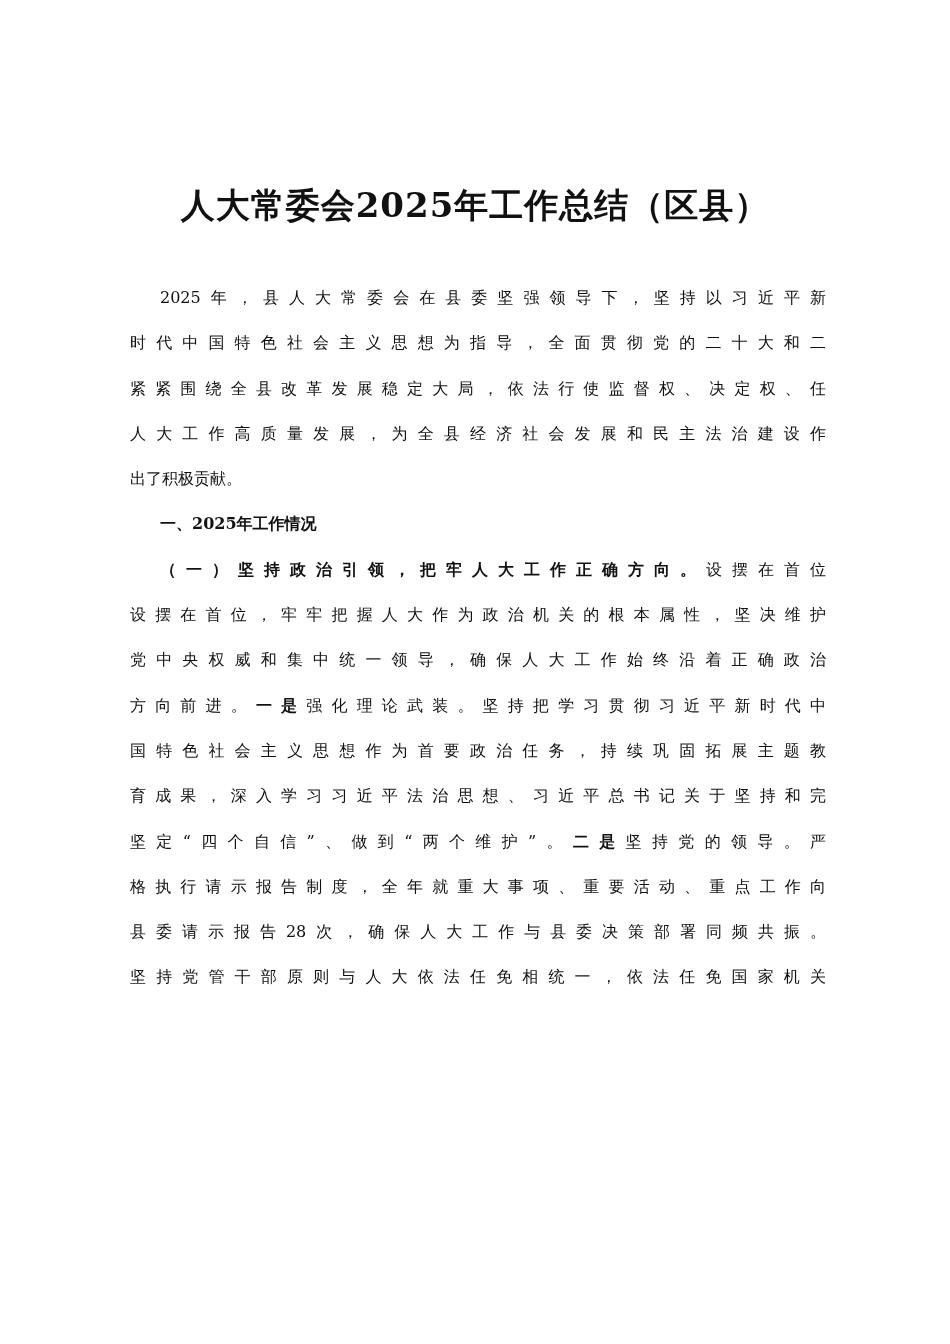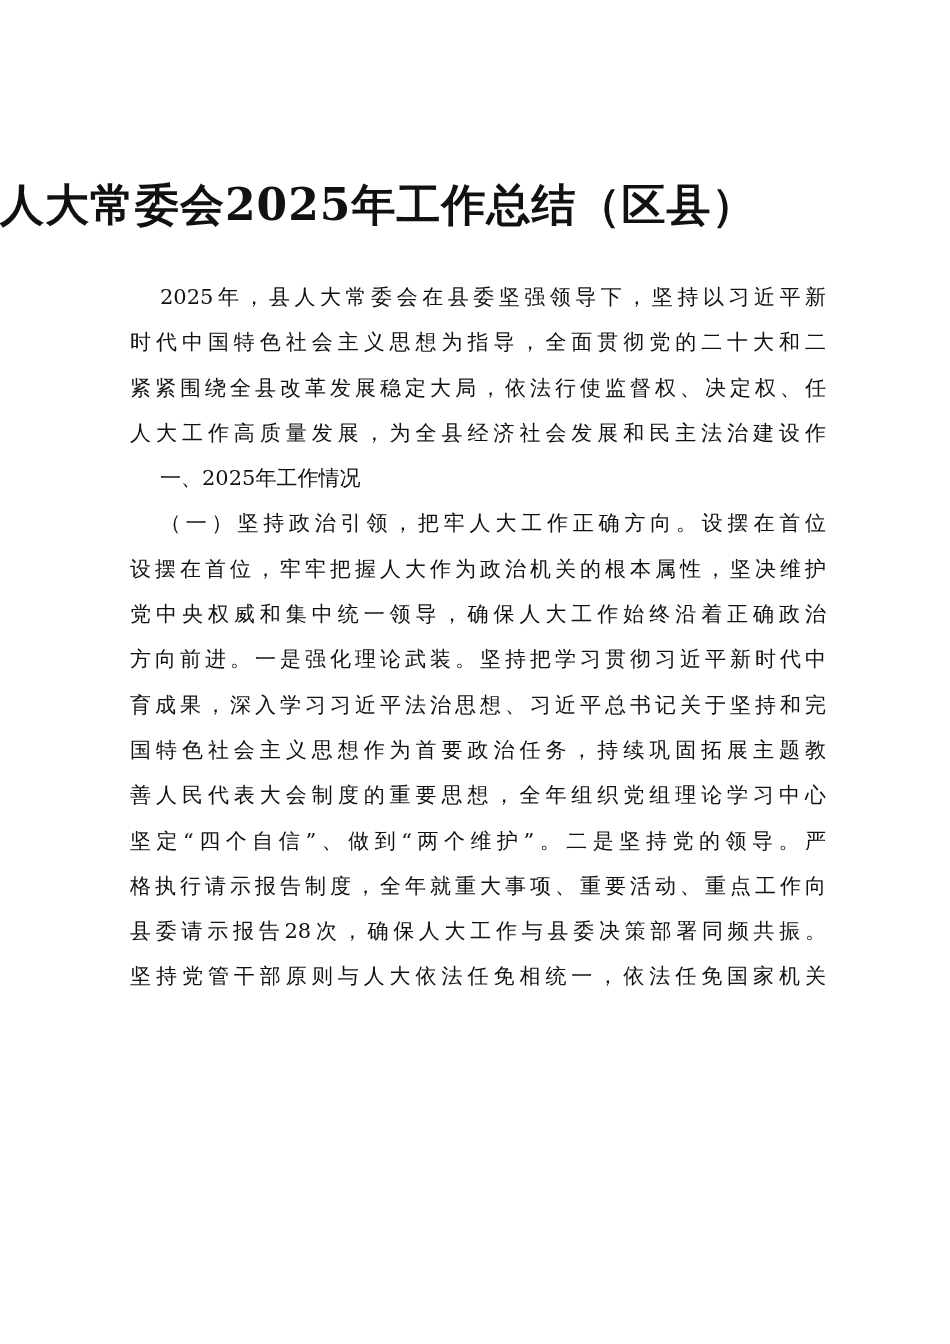--- a/index.html
+++ b/index.html
@@ -1,52 +1,52 @@
 <!DOCTYPE html>
 <html><head>
   <meta charset="utf-8">
   <style>
     html, body { margin: 0; padding: 0; background: #ffffff; }
     body { width: 950px; height: 1344px; position: relative; overflow: hidden;
            font-family: "DejaVu Serif", "Liberation Serif", serif; color: #111111; }
     .page { position: absolute; left: 0; top: 0; width: 950px; height: 1344px; background: #ffffff; }
-    .title { position: absolute; left: 0; width: 950px; top: 180px; text-align: left;
-             font-size: 44px; font-weight: bold; letter-spacing: 1px; line-height: 50px; }
+    .title { position: absolute; left: 0; width: 950px; top: 180px; text-align: center;
+             font-size: 34px; font-weight: bold; letter-spacing: 1px; line-height: 50px; }
     .body { position: absolute; left: 130px; width: 696px; top: 275px; }
-    .line { height: 45.3px; line-height: 45.3px; font-size: 21px; white-space: nowrap;
+    .line { height: 45.3px; line-height: 45.3px; font-size: 16px; white-space: nowrap;
             text-align: justify; text-align-last: justify; overflow: hidden; }
     .line.last { text-align-last: left; }
     .indent { padding-left: 30px; }
-    .b { font-weight: normal; }
+    .b { font-weight: bold; }
   </style>
 </head>
 <body>
 
 <div class="page">
   <div class="title">人大常委会2025年工作总结（区县）</div>
 
   <div class="body">
     <div class="line indent">2025年，县人大常委会在县委坚强领导下，坚持以习近平新</div>
     <div class="line">时代中国特色社会主义思想为指导，全面贯彻党的二十大和二</div>
     <div class="line">紧紧围绕全县改革发展稳定大局，依法行使监督权、决定权、任</div>
     <div class="line">人大工作高质量发展，为全县经济社会发展和民主法治建设作</div>
+    <div class="line last">出了积极贡献。</div>
 
     <div class="line last indent b">一、2025年工作情况</div>
 
     <div class="line indent">
       <span class="b">（一）坚持政治引领，把牢人大工作正确方向。</span><span>设摆在首位</span>
     </div>
     <div class="line">设摆在首位，牢牢把握人大作为政治机关的根本属性，坚决维护</div>
     <div class="line">党中央权威和集中统一领导，确保人大工作始终沿着正确政治</div>
     <div class="line">
       <span>方向前进。</span><span class="b">一是</span><span>强化理论武装。坚持把学习贯彻习近平新时代中</span>
     </div>
+    <div class="line">国特色社会主义思想作为首要政治任务，持续巩固拓展主题教</div>
     <div class="line">育成果，深入学习习近平法治思想、习近平总书记关于坚持和完</div>
-    <div class="line">国特色社会主义思想作为首要政治任务，持续巩固拓展主题教</div>
-    <div class="line">善人民代表大会制度的重要思想，全年组织党组理论学习中心</div>
     <div class="line">
       <span>坚定“四个自信”、做到“两个维护”。</span><span class="b">二是</span><span>坚持党的领导。严</span>
     </div>
     <div class="line">格执行请示报告制度，全年就重大事项、重要活动、重点工作向</div>
     <div class="line">县委请示报告28次，确保人大工作与县委决策部署同频共振。</div>
     <div class="line">坚持党管干部原则与人大依法任免相统一，依法任免国家机关</div>
   </div>
 </div>
 
 </body></html>

